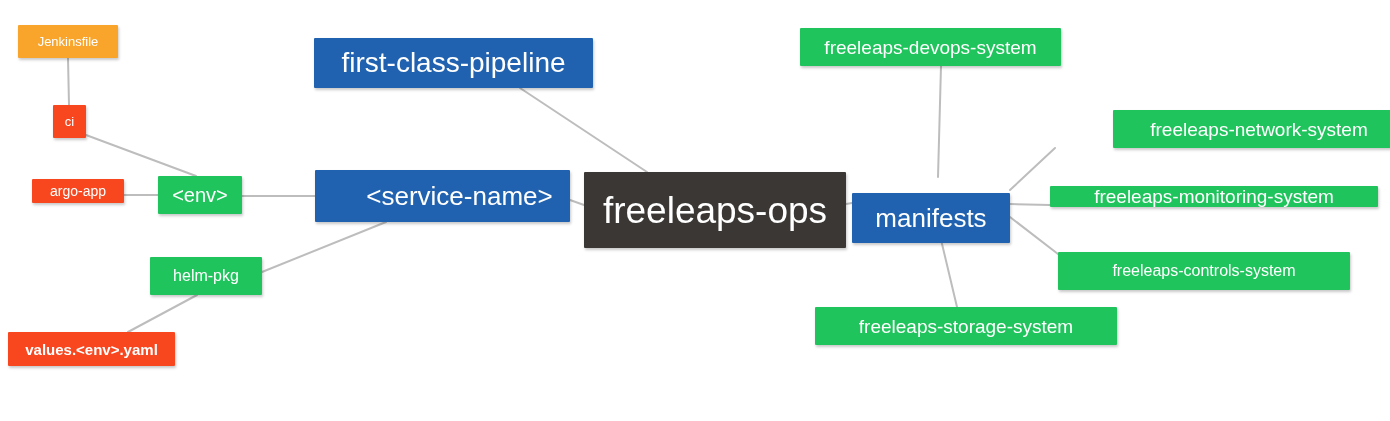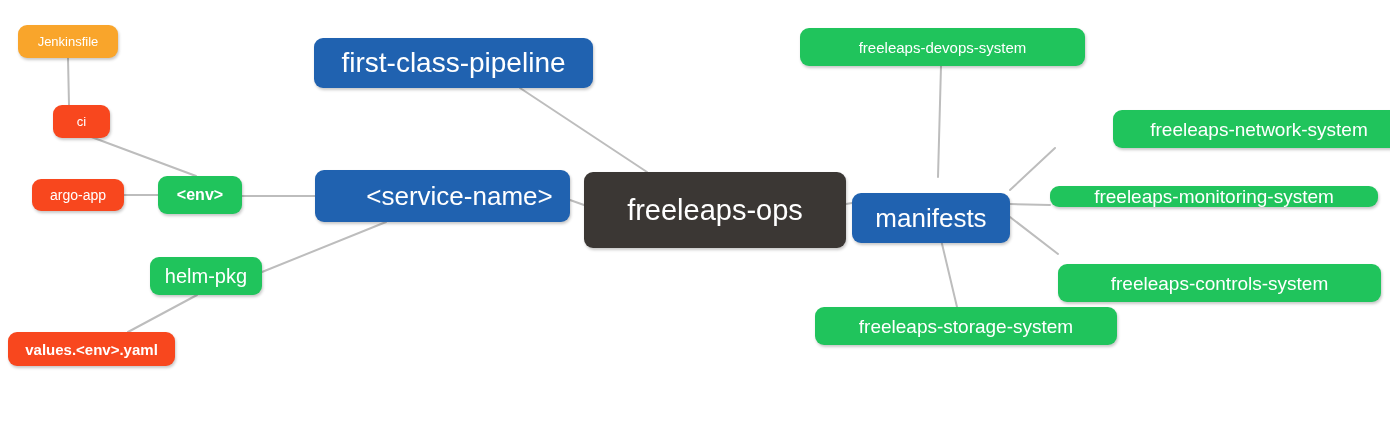--- a/index.html
+++ b/index.html
@@ -24,21 +24,21 @@
     height: 421px;
     pointer-events: none;
   }
   .node {
     position: absolute;
     box-sizing: border-box;
     display: flex;
     align-items: center;
     justify-content: center;
     color: #ffffff;
-    border-radius: 9px;
+    border-radius: 1px;
     white-space: nowrap;
     text-align: center;
     line-height: 1;
     box-shadow: 1px 2px 3px rgba(0,0,0,0.22);
     z-index: 2;
     padding: 0 10px;
   }
   .n-root    { background: #3B3734; }
   .n-blue    { background: #2062B0; }
   .n-green   { background: #20C45C; }
@@ -62,56 +62,56 @@
       <line x1="938" y1="177" x2="941" y2="66" stroke="#bdbdbd" stroke-width="2" stroke-linecap="round"></line>
       <line x1="1010" y1="190" x2="1055" y2="148" stroke="#bdbdbd" stroke-width="2" stroke-linecap="round"></line>
       <line x1="1010" y1="204" x2="1050" y2="205" stroke="#bdbdbd" stroke-width="2" stroke-linecap="round"></line>
       <line x1="1010" y1="217" x2="1058" y2="254" stroke="#bdbdbd" stroke-width="2" stroke-linecap="round"></line>
       <line x1="938" y1="227" x2="957" y2="307" stroke="#bdbdbd" stroke-width="2" stroke-linecap="round"></line>
     </svg>
   <div id="node-layer">
       <div class="node n-orange" style="left: 18px; top: 25px; width: 100px; height: 33px; font-size: 13px;">
         <span>Jenkinsfile</span>
       </div>
-      <div class="node n-red" style="left: 53px; top: 105px; width: 57px; height: 33px; font-size: 13px;">
+      <div class="node n-red" style="left: 53px; top: 105px; width: 33px; height: 33px; font-size: 13px;">
         <span>ci</span>
       </div>
-      <div class="node n-red" style="left: 32px; top: 179px; width: 92px; height: 32px; font-size: 14px;">
+      <div class="node n-red" style="left: 32px; top: 179px; width: 92px; height: 24px; font-size: 14px;">
         <span>argo-app</span>
       </div>
-      <div class="node n-green" style="left: 158px; top: 176px; width: 84px; height: 38px; font-size: 16px; font-weight: bold;">
+      <div class="node n-green" style="left: 158px; top: 176px; width: 84px; height: 38px; font-size: 20px;">
         <span>&lt;env&gt;</span>
       </div>
-      <div class="node n-green" style="left: 150px; top: 257px; width: 112px; height: 38px; font-size: 20px;">
+      <div class="node n-green" style="left: 150px; top: 257px; width: 112px; height: 38px; font-size: 16px;">
         <span>helm-pkg</span>
       </div>
       <div class="node n-red" style="left: 8px; top: 332px; width: 167px; height: 34px; font-size: 15px; font-weight: bold;">
         <span>values.&lt;env&gt;.yaml</span>
       </div>
       <div class="node n-blue" style="left: 315px; top: 170px; width: 255px; height: 52px; font-size: 26px; padding-left: 44px;">
         <span>&lt;service-name&gt;</span>
       </div>
       <div class="node n-blue" style="left: 314px; top: 38px; width: 279px; height: 50px; font-size: 28px;">
         <span>first-class-pipeline</span>
       </div>
-      <div class="node n-root" style="left: 584px; top: 172px; width: 262px; height: 76px; font-size: 29px;">
+      <div class="node n-root" style="left: 584px; top: 172px; width: 262px; height: 76px; font-size: 37px;">
         <span>freeleaps-ops</span>
       </div>
       <div class="node n-blue" style="left: 852px; top: 177px; width: 158px; height: 50px; font-size: 26px; margin-top: 16px;">
         <span>manifests</span>
       </div>
-      <div class="node n-green" style="left: 800px; top: 28px; width: 285px; height: 38px; font-size: 15px; align-items: center;">
+      <div class="node n-green" style="left: 800px; top: 28px; width: 261px; height: 38px; font-size: 19px; align-items: center;">
         <span>freeleaps-devops-system</span>
       </div>
       <div class="node n-green" style="left: 1113px; top: 110px; width: 292px; height: 38px; font-size: 19px;">
         <span>freeleaps-network-system</span>
       </div>
       <div class="node n-green" style="left: 1050px; top: 186px; width: 328px; height: 21px; font-size: 19px;">
         <span>freeleaps-monitoring-system</span>
       </div>
-      <div class="node n-green" style="left: 1058px; top: 264px; width: 323px; height: 38px; font-size: 19px;">
+      <div class="node n-green" style="left: 1058px; top: 252px; width: 292px; height: 38px; font-size: 16px;">
         <span>freeleaps-controls-system</span>
       </div>
       <div class="node n-green" style="left: 815px; top: 307px; width: 302px; height: 38px; font-size: 19px;">
         <span>freeleaps-storage-system</span>
       </div>
     </div>
 </div>
 
 </body></html>

